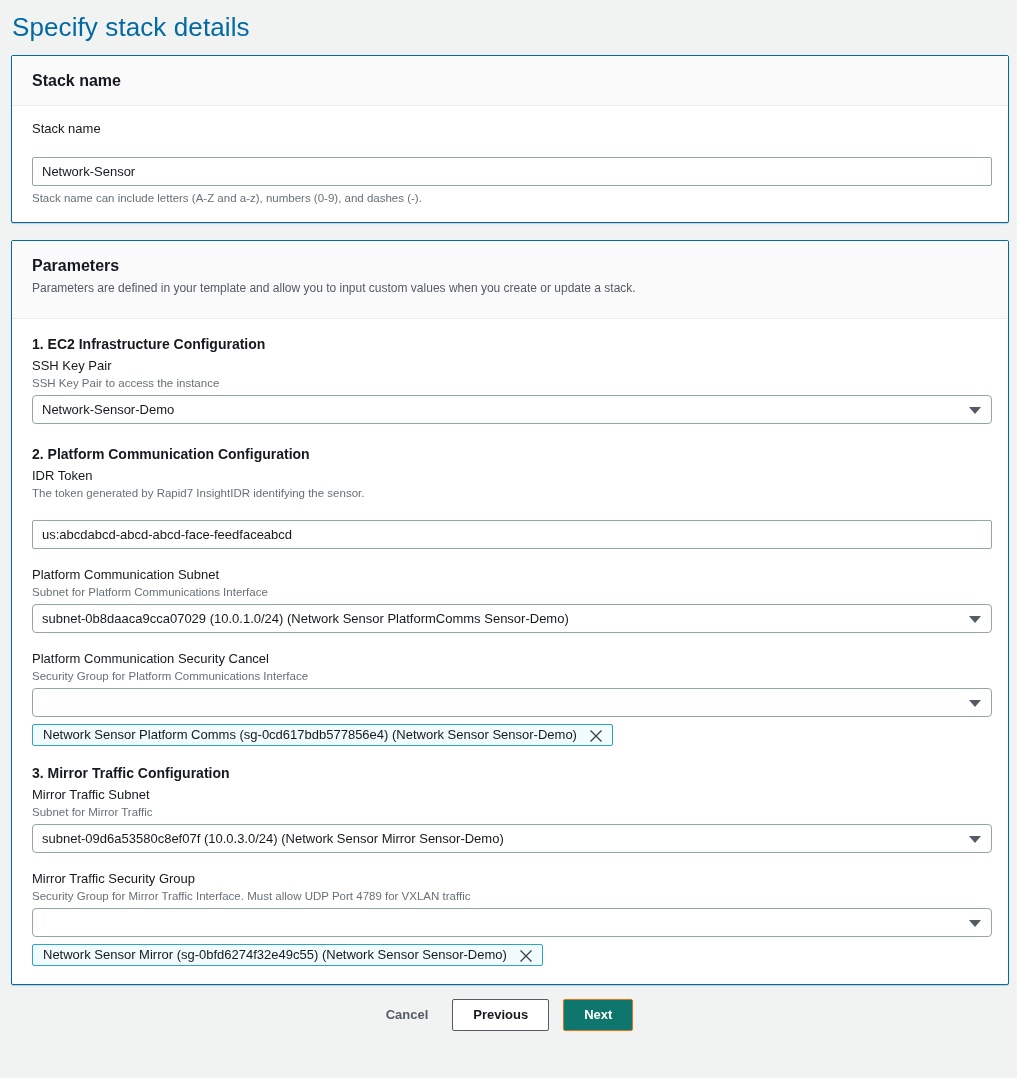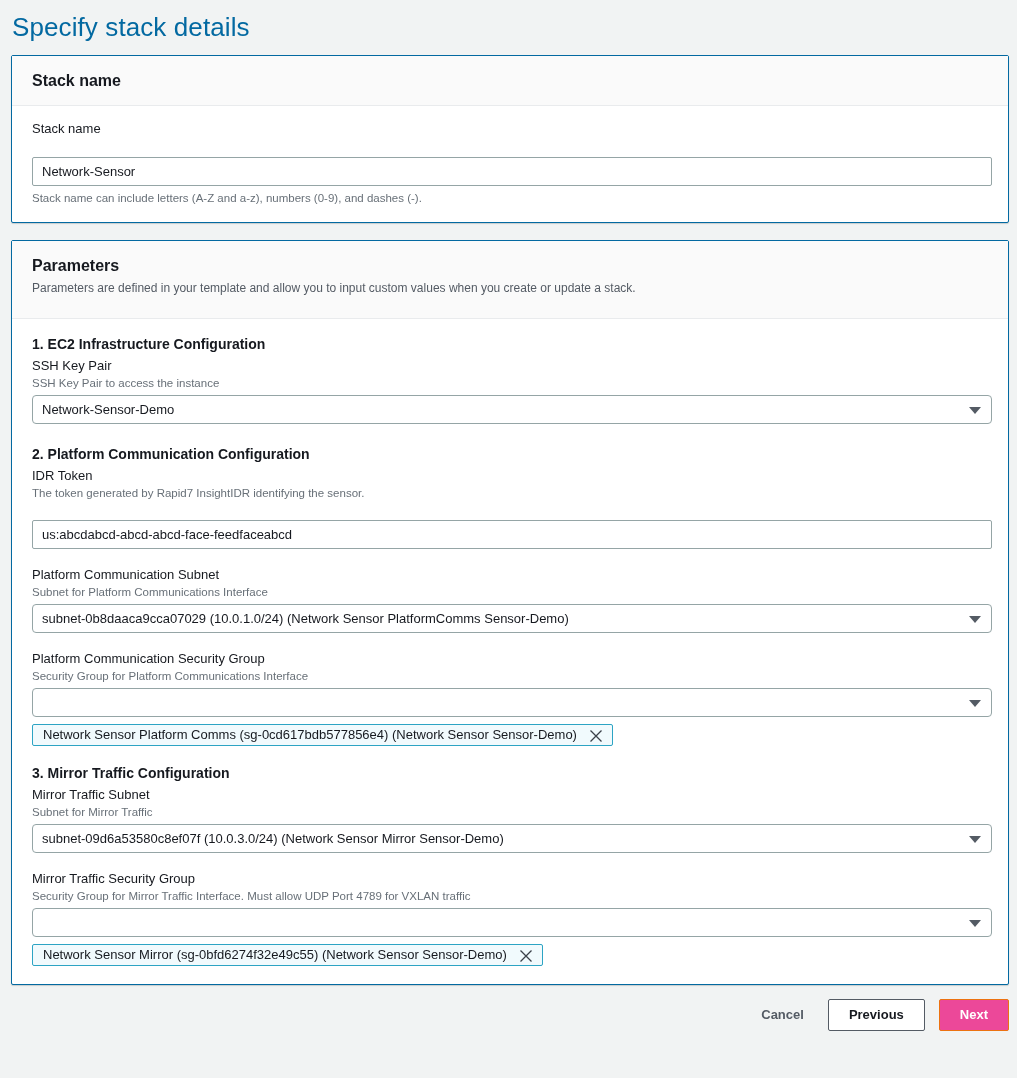--- a/index.html
+++ b/index.html
@@ -151,21 +151,21 @@
     width: 14px; height: 14px;
     display: inline-block;
     flex: none;
     position: relative;
     top: 1px;
   }
   .chip-close svg { display: block; }
 
   .footer {
     display: flex;
-    justify-content: flex-end;
+    justify-content: center;
     align-items: center;
     gap: 14px;
     padding: 14px 8px 0 0;
   }
   .btn-link {
     font-size: 13px;
     font-weight: bold;
     color: #545B64;
     padding: 6px 10px;
     line-height: 18px;
@@ -183,21 +183,21 @@
     border-radius: 2px;
     padding: 6px 20px;
     line-height: 18px;
     cursor: pointer;
     font-family: "Liberation Sans", sans-serif;
   }
   .btn-primary {
     font-size: 13px;
     font-weight: bold;
     color: #FFFFFF;
-    background: #ec4899;
+    background: #0f766e;
     border: 1px solid #EC7211;
     border-radius: 2px;
     padding: 6px 20px;
     line-height: 18px;
     cursor: pointer;
     font-family: "Liberation Sans", sans-serif;
   }
 </style>
 </head>
 <body>
@@ -254,21 +254,21 @@
           <span class="field-hint">Subnet for Platform Communications Interface</span>
           <div class="select-wrap">
             <div class="select-box">subnet-0b8daaca9cca07029 (10.0.1.0/24) (Network Sensor PlatformComms Sensor-Demo)</div>
             <span class="caret"></span>
           </div>
         </div>
 
         <div class="gap"></div>
 
         <div class="field">
-          <span class="field-label">Platform Communication Security Group</span>
+          <span class="field-label">Platform Communication Security Cancel</span>
           <span class="field-hint">Security Group for Platform Communications Interface</span>
           <div class="select-wrap">
             <div class="select-box"></div>
             <span class="caret"></span>
           </div>
           <div class="token-chip">
             <span class="chip-label">Network Sensor Platform Comms (sg-0cd617bdb577856e4) (Network Sensor Sensor-Demo)</span>
             <span class="chip-close">
               <svg width="14" height="14" viewBox="0 0 14 14">
                 <path d="M1.5 1.5 L12.5 12.5 M12.5 1.5 L1.5 12.5" stroke="#3B4149" stroke-width="1.3" fill="none"></path>

